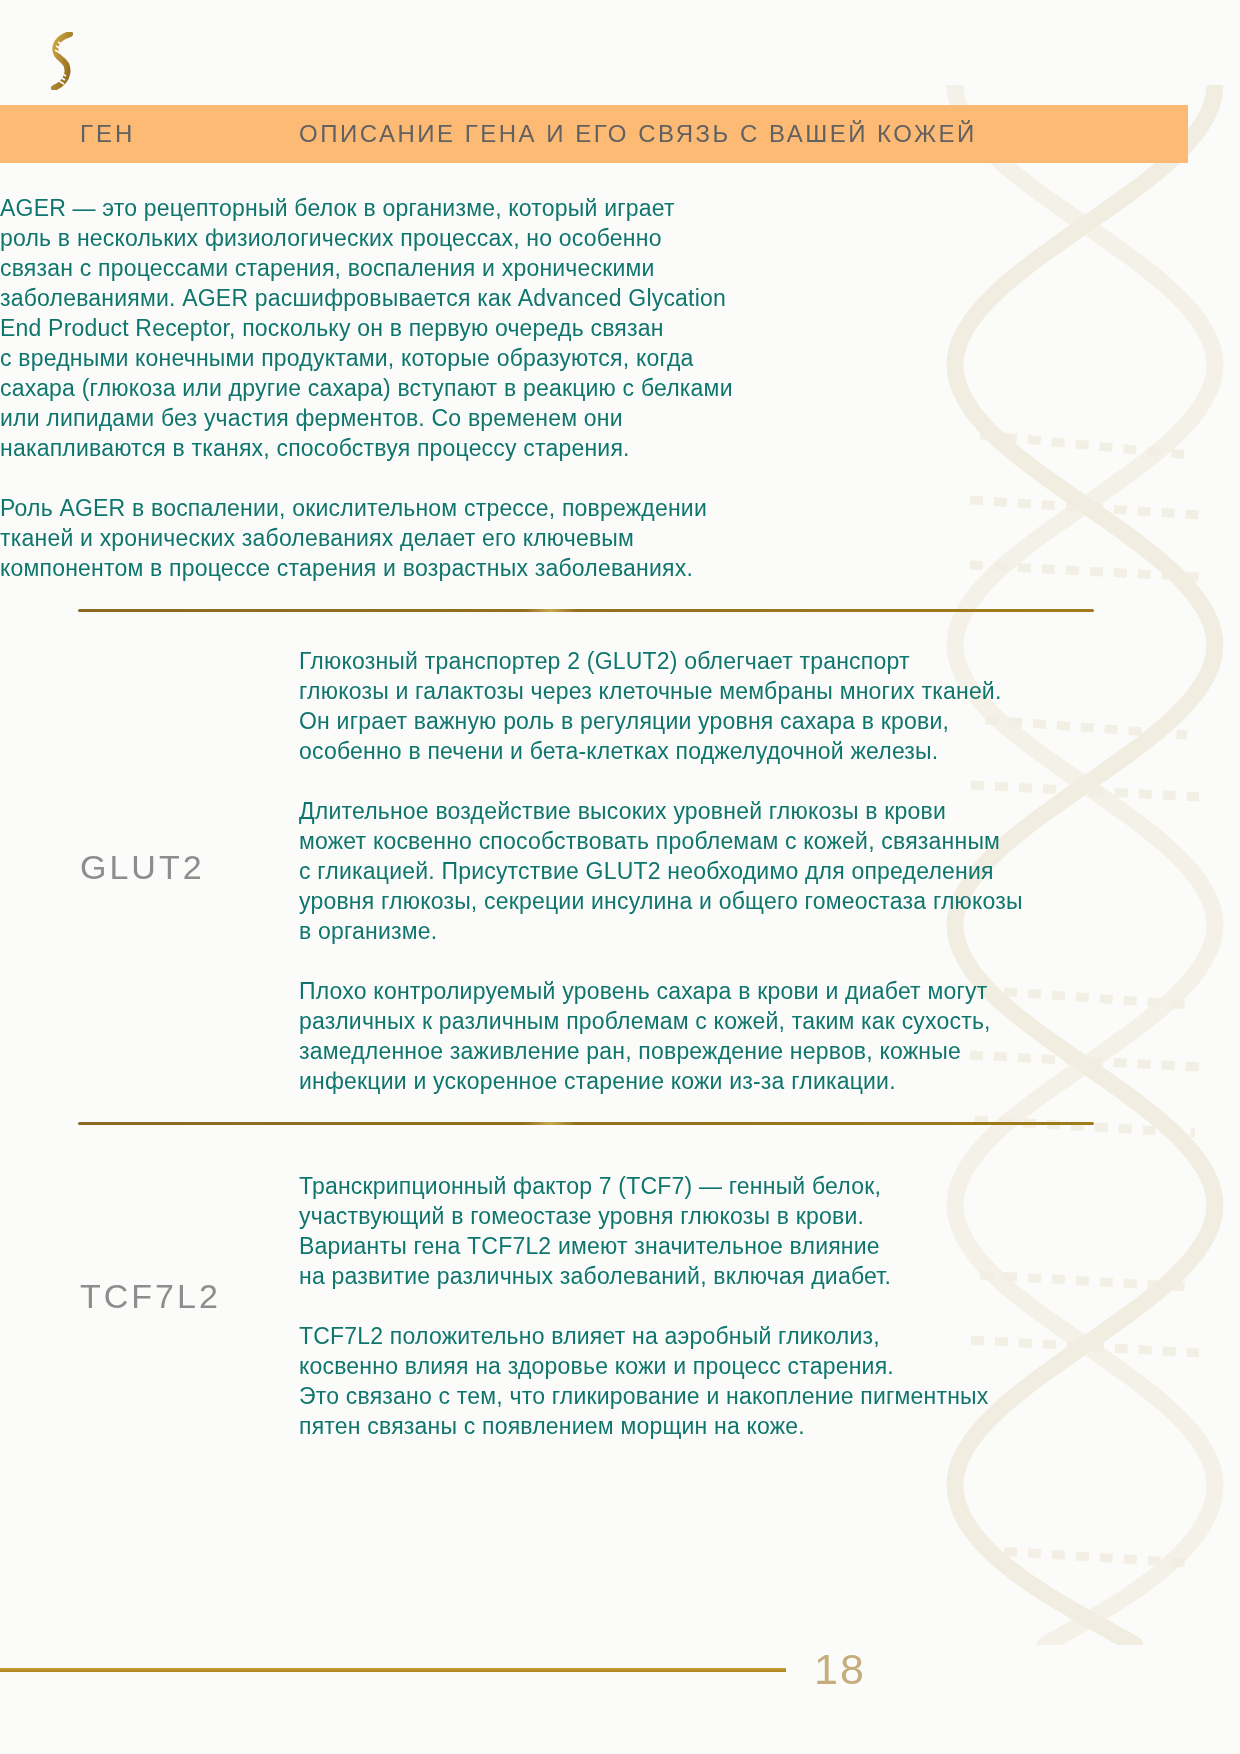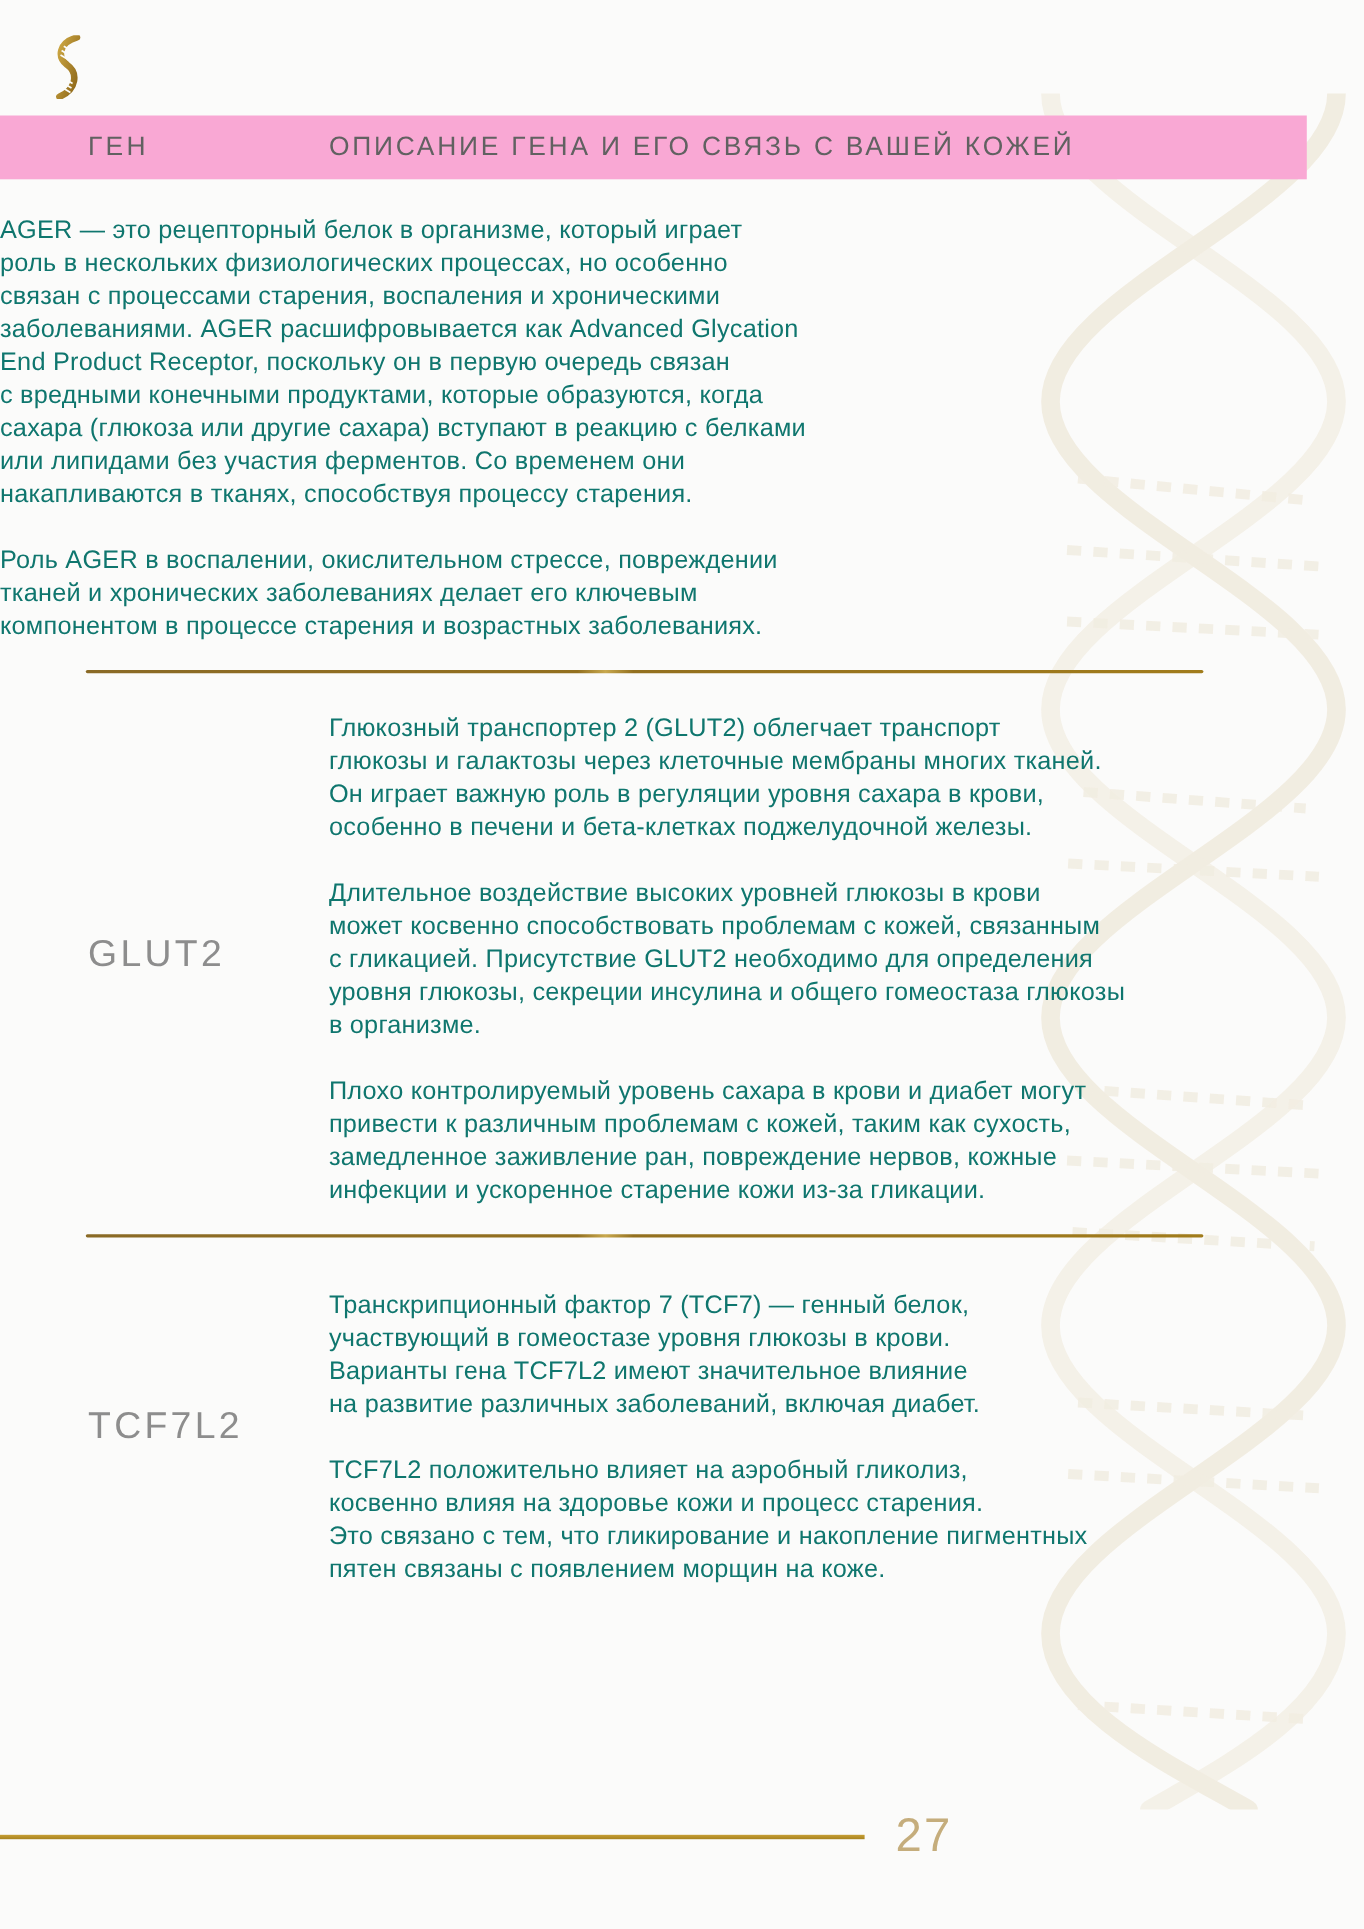--- a/index.html
+++ b/index.html
@@ -6,21 +6,21 @@
   body{
     width:1240px;height:1754px;position:relative;overflow:hidden;
     background:#fbfbfa;
     font-family:"Liberation Sans", sans-serif;
   }
   
   .watermark{position:absolute;left:925px;top:85px;opacity:.6;pointer-events:none;}
   
   .logo{position:absolute;left:46px;top:32px;}
   
-  .header-bar{position:absolute;top:105px;left:0;width:1188px;height:58px;background:#f9a8d4;}
+  .header-bar{position:absolute;top:105px;left:0;width:1188px;height:58px;background:#fdba74;}
   .header-bar .col-gene{position:absolute;left:80px;top:15px;font-size:24px;letter-spacing:3px;color:#616161;font-weight:300;}
   .header-bar .col-desc{position:absolute;left:299px;top:15px;font-size:24px;letter-spacing:2.5px;color:#616161;font-weight:400;white-space:nowrap;}
   
   .content{position:absolute;top:163px;left:0;width:1240px;}
   .row{display:flex;}
   .label-col{width:299px;box-sizing:border-box;padding-left:80px;display:flex;align-items:center;}
   .gene-label{font-size:34px;letter-spacing:3px;color:#8d8d8d;font-weight:300;}
   .text-col{width:748px;}
   .row-1 .text-col{padding-top:30px;padding-bottom:26px;}
   .row-2 .text-col{padding-top:34px;padding-bottom:26px;}
@@ -111,21 +111,21 @@
       <p class="para">Глюкозный транспортер 2 (GLUT2) облегчает транспорт
 глюкозы и галактозы через клеточные мембраны многих тканей.
 Он играет важную роль в регуляции уровня сахара в крови,
 особенно в печени и бета-клетках поджелудочной железы.</p>
       <p class="para">Длительное воздействие высоких уровней глюкозы в крови
 может косвенно способствовать проблемам с кожей, связанным
 с гликацией. Присутствие GLUT2 необходимо для определения
 уровня глюкозы, секреции инсулина и общего гомеостаза глюкозы
 в организме.</p>
       <p class="para">Плохо контролируемый уровень сахара в крови и диабет могут
-привести к различным проблемам с кожей, таким как сухость,
+различных к различным проблемам с кожей, таким как сухость,
 замедленное заживление ран, повреждение нервов, кожные
 инфекции и ускоренное старение кожи из-за гликации.</p>
     </div>
   </div>
 
   <div class="divider"></div>
 
   <div class="row row-3">
     <div class="label-col">
       <span class="gene-label">TCF7L2</span>
@@ -138,13 +138,13 @@
       <p class="para">TCF7L2 положительно влияет на аэробный гликолиз,
 косвенно влияя на здоровье кожи и процесс старения.
 Это связано с тем, что гликирование и накопление пигментных
 пятен связаны с появлением морщин на коже.</p>
     </div>
   </div>
 
 </div>
 
 <div class="footer-rule"></div>
-<div class="page-number">27</div>
+<div class="page-number">18</div>
 
 </body></html>

